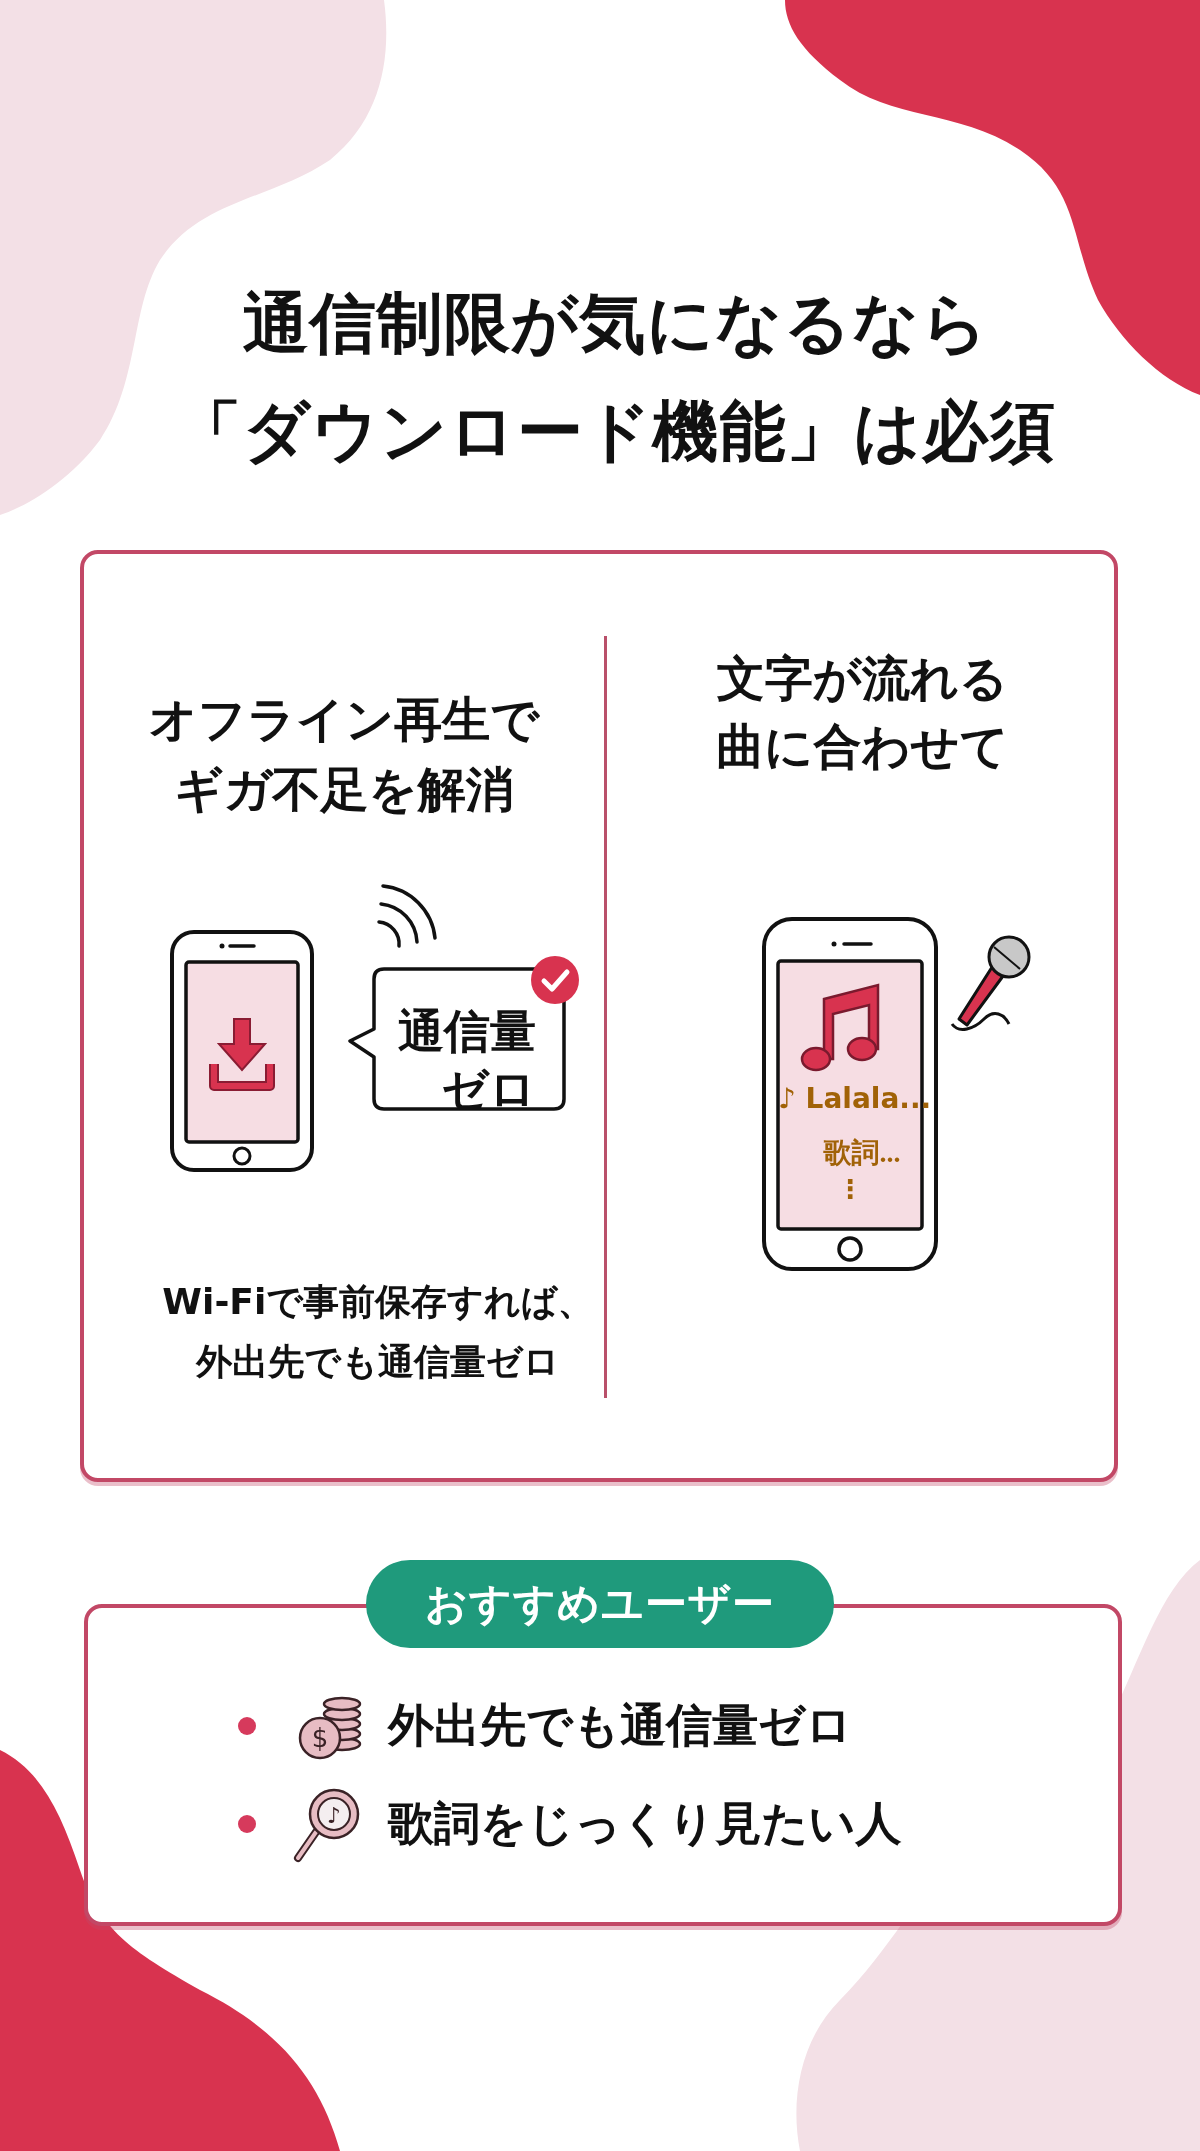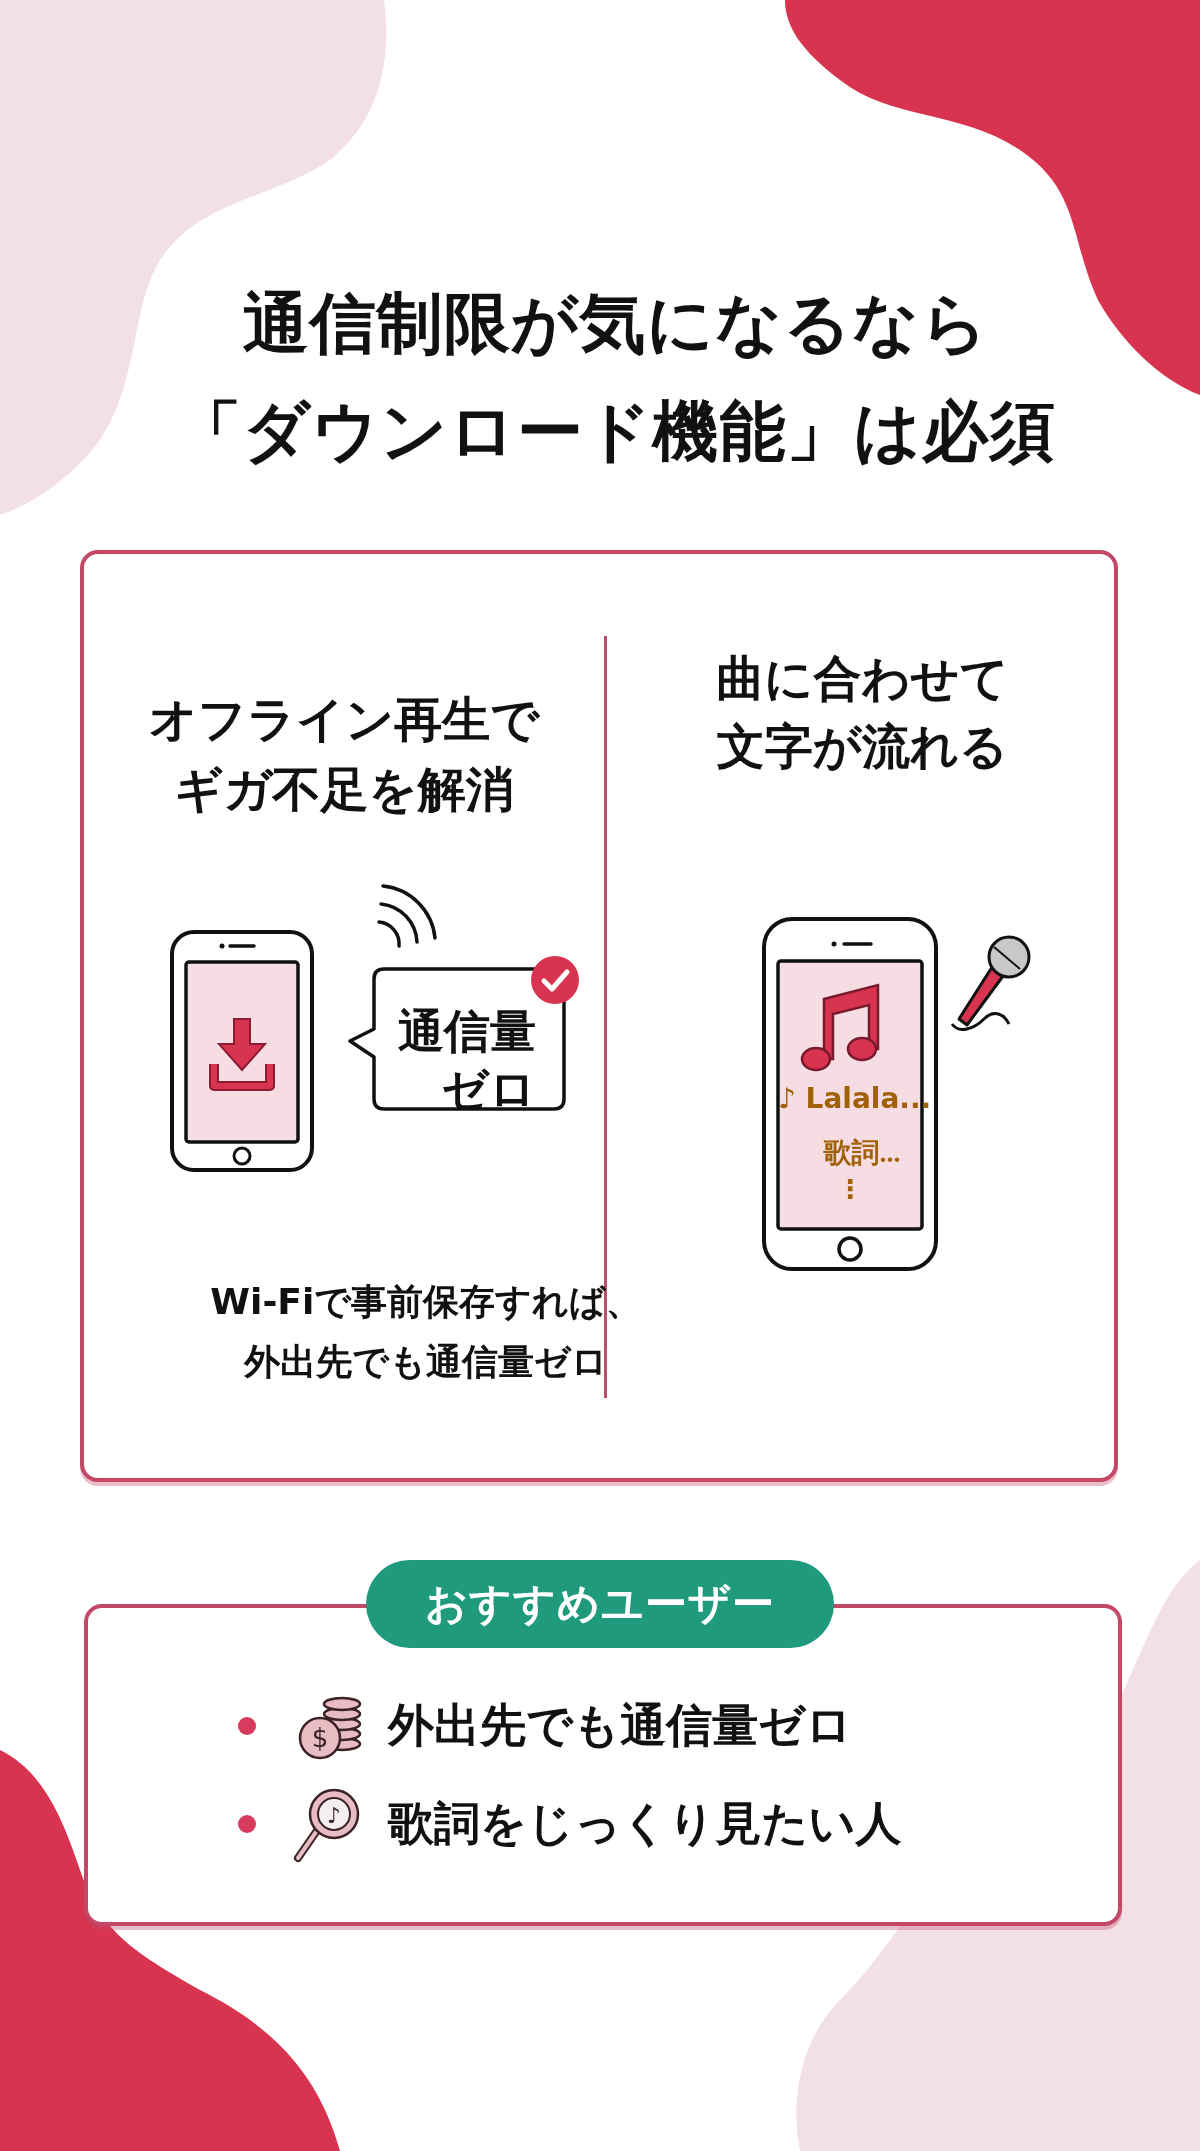--- a/index.html
+++ b/index.html
@@ -31,21 +31,21 @@
     background: #b9506a;
   }
   .col-heading {
     position: absolute; text-align: center; font-weight: bold;
     font-size: 48px; line-height: 70px; white-space: nowrap;
   }
   .left-heading { left: 0; width: 520px; top: 130px; }
   .right-heading { left: 523px; width: 511px; top: 90px; line-height: 68px; }
   .left-caption {
     position: absolute; left: 0; width: 588px; top: 718px; text-align: center;
-    font-weight: bold; font-size: 36px; line-height: 60px; white-space: nowrap; padding-left: 48px;
+    font-weight: bold; font-size: 36px; line-height: 60px; white-space: nowrap;
   }
 
   .illus { position: absolute; }
   .bubble-text {
     position: absolute; left: 282px; top: 448px; width: 170px; text-align: right;
     font-weight: bold; font-size: 46px; line-height: 58px;
   }
   .lyric-text {
     position: absolute; text-align: center; font-weight: bold; white-space: nowrap;
     color: #a16207;
@@ -131,22 +131,22 @@
     <div>通信量</div>
     <div>ゼロ</div>
   </div>
 
   <div class="left-caption">
     <div>Wi-Fiで事前保存すれば、</div>
     <div>外出先でも通信量ゼロ</div>
   </div>
 
   <div class="col-heading right-heading">
+    <div>文字が流れる</div>
     <div>曲に合わせて</div>
-    <div>文字が流れる</div>
   </div>
 
   <svg class="illus" style="left:670px;top:355px" width="290" height="370" viewBox="0 0 290 370">
     <g>
       <rect x="10" y="10" width="172" height="350" rx="28" fill="#fff" stroke="#111" stroke-width="4"></rect>
       <rect x="24" y="52" width="144" height="268" rx="3" fill="#f6dde3" stroke="#111" stroke-width="3.5"></rect>
       <circle cx="80" cy="35" r="2.5" fill="#111"></circle>
       <line x1="90" y1="35" x2="117" y2="35" stroke="#111" stroke-width="3.5" stroke-linecap="round"></line>
       <circle cx="96" cy="340" r="11" fill="none" stroke="#111" stroke-width="3.5"></circle>
     </g>

